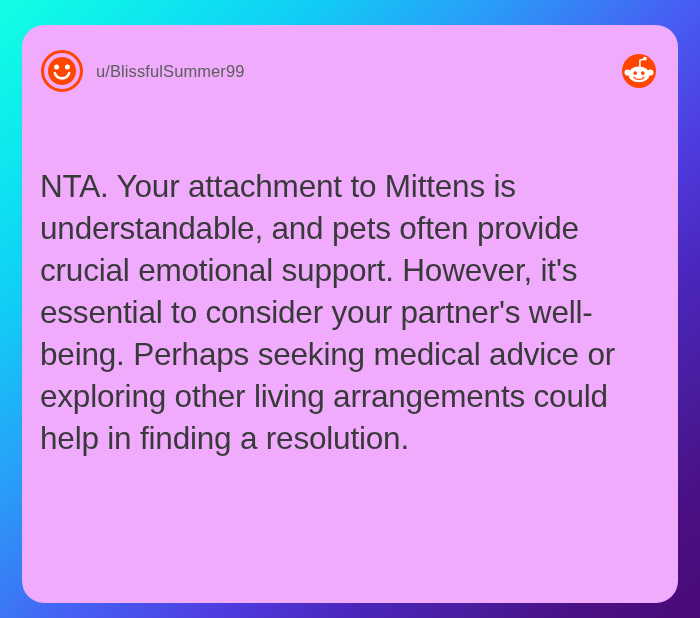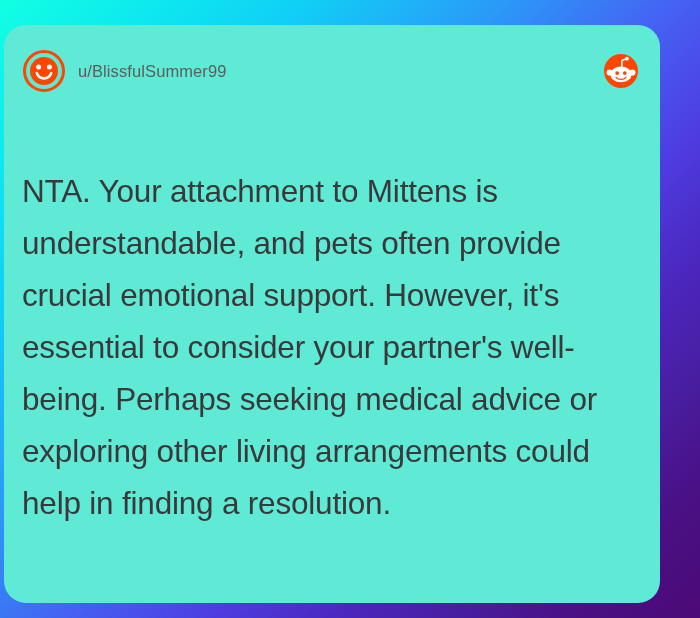--- a/index.html
+++ b/index.html
@@ -24,25 +24,25 @@
       #2a9bf8 38%,
       #4660f3 52%,
       #4e3ce0 63%,
       #4b26bd 73%,
       #481d9e 82%,
       #4a1085 90%,
       #4b0a76 100%);
   }
   #card {
     position:absolute;
-    left:4px;
+    left:22px;
     top:25px;
     width:656px;
     height:578px;
-    background:#5eead4;
+    background:#f0abfc;
     border-radius:22px;
     overflow:hidden;
   }
   #card-header {
     position:absolute;
     left:0; top:0;
     width:100%;
     height:92px;
     display:flex;
     align-items:center;
@@ -68,21 +68,21 @@
     height:34px;
   }
   #brand-logo svg { display:block; width:34px; height:34px; }
 
   #body-text {
     position:absolute;
     left:18px;
     top:140px;
     width:628px;
     font-size:31.5px;
-    line-height:52px;
+    line-height:42px;
     color:#39393b;
     letter-spacing:-0.2px;
     white-space:pre-line;
     font-weight:400;
   }
 </style>
 </head>
 <body>
 
 <div id="stage">

